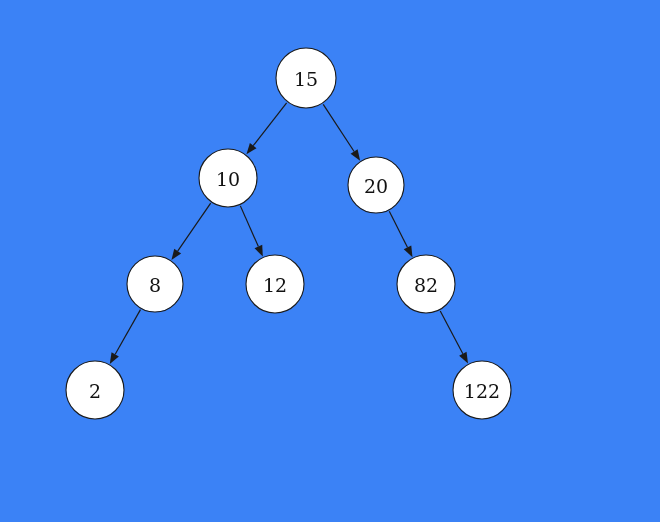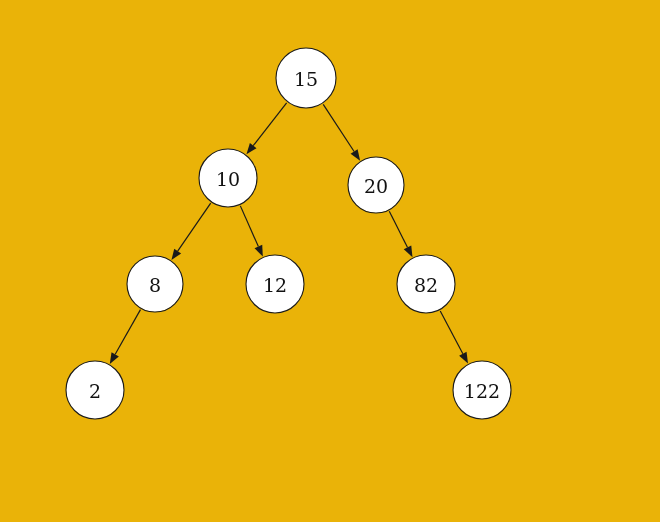--- a/index.html
+++ b/index.html
@@ -10,21 +10,21 @@
   body {
     width: 660px;
     height: 522px;
     overflow: hidden;
     font-family: "DejaVu Serif", serif;
   }
   #canvas-wrap {
     position: relative;
     width: 660px;
     height: 522px;
-    background: #eab308;
+    background: #3b82f6;
   }
   svg#tree-svg {
     position: absolute;
     top: 0;
     left: 0;
     width: 660px;
     height: 522px;
     display: block;
   }
   .node-circle {

